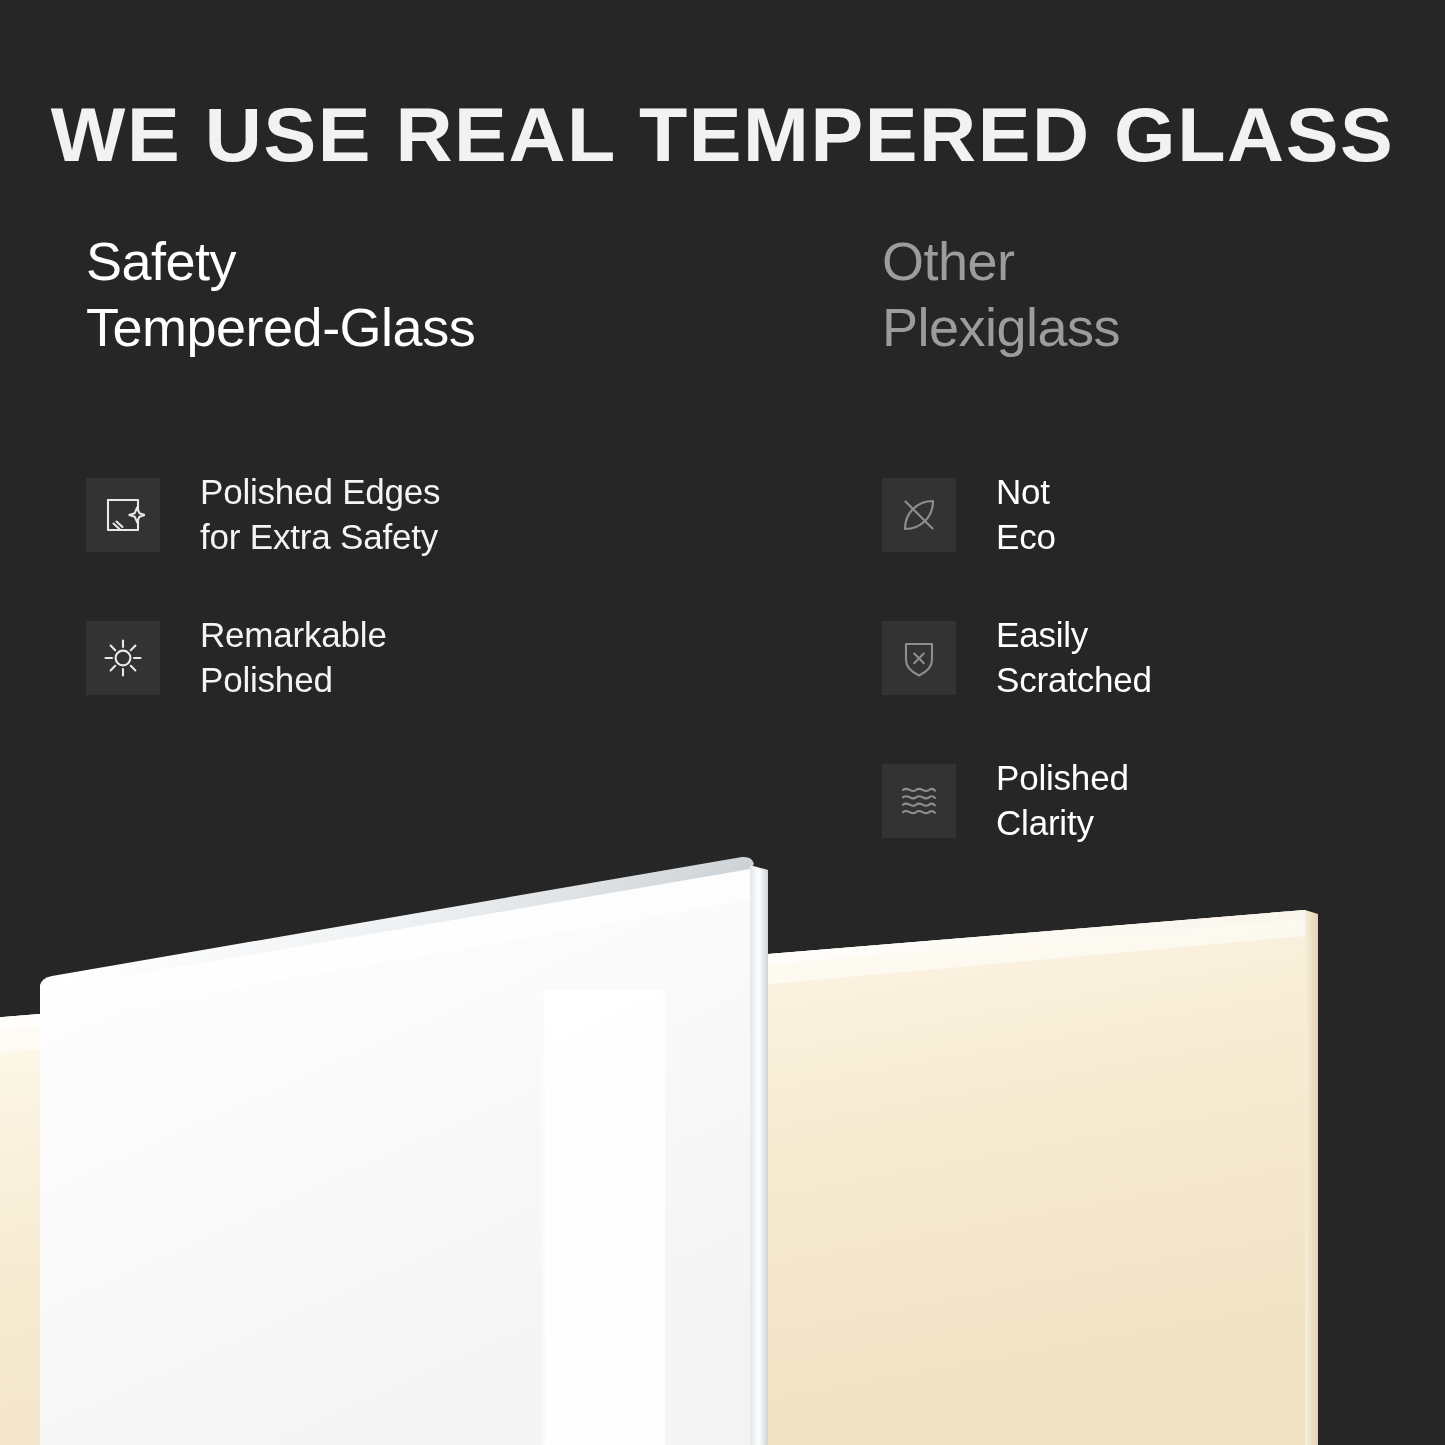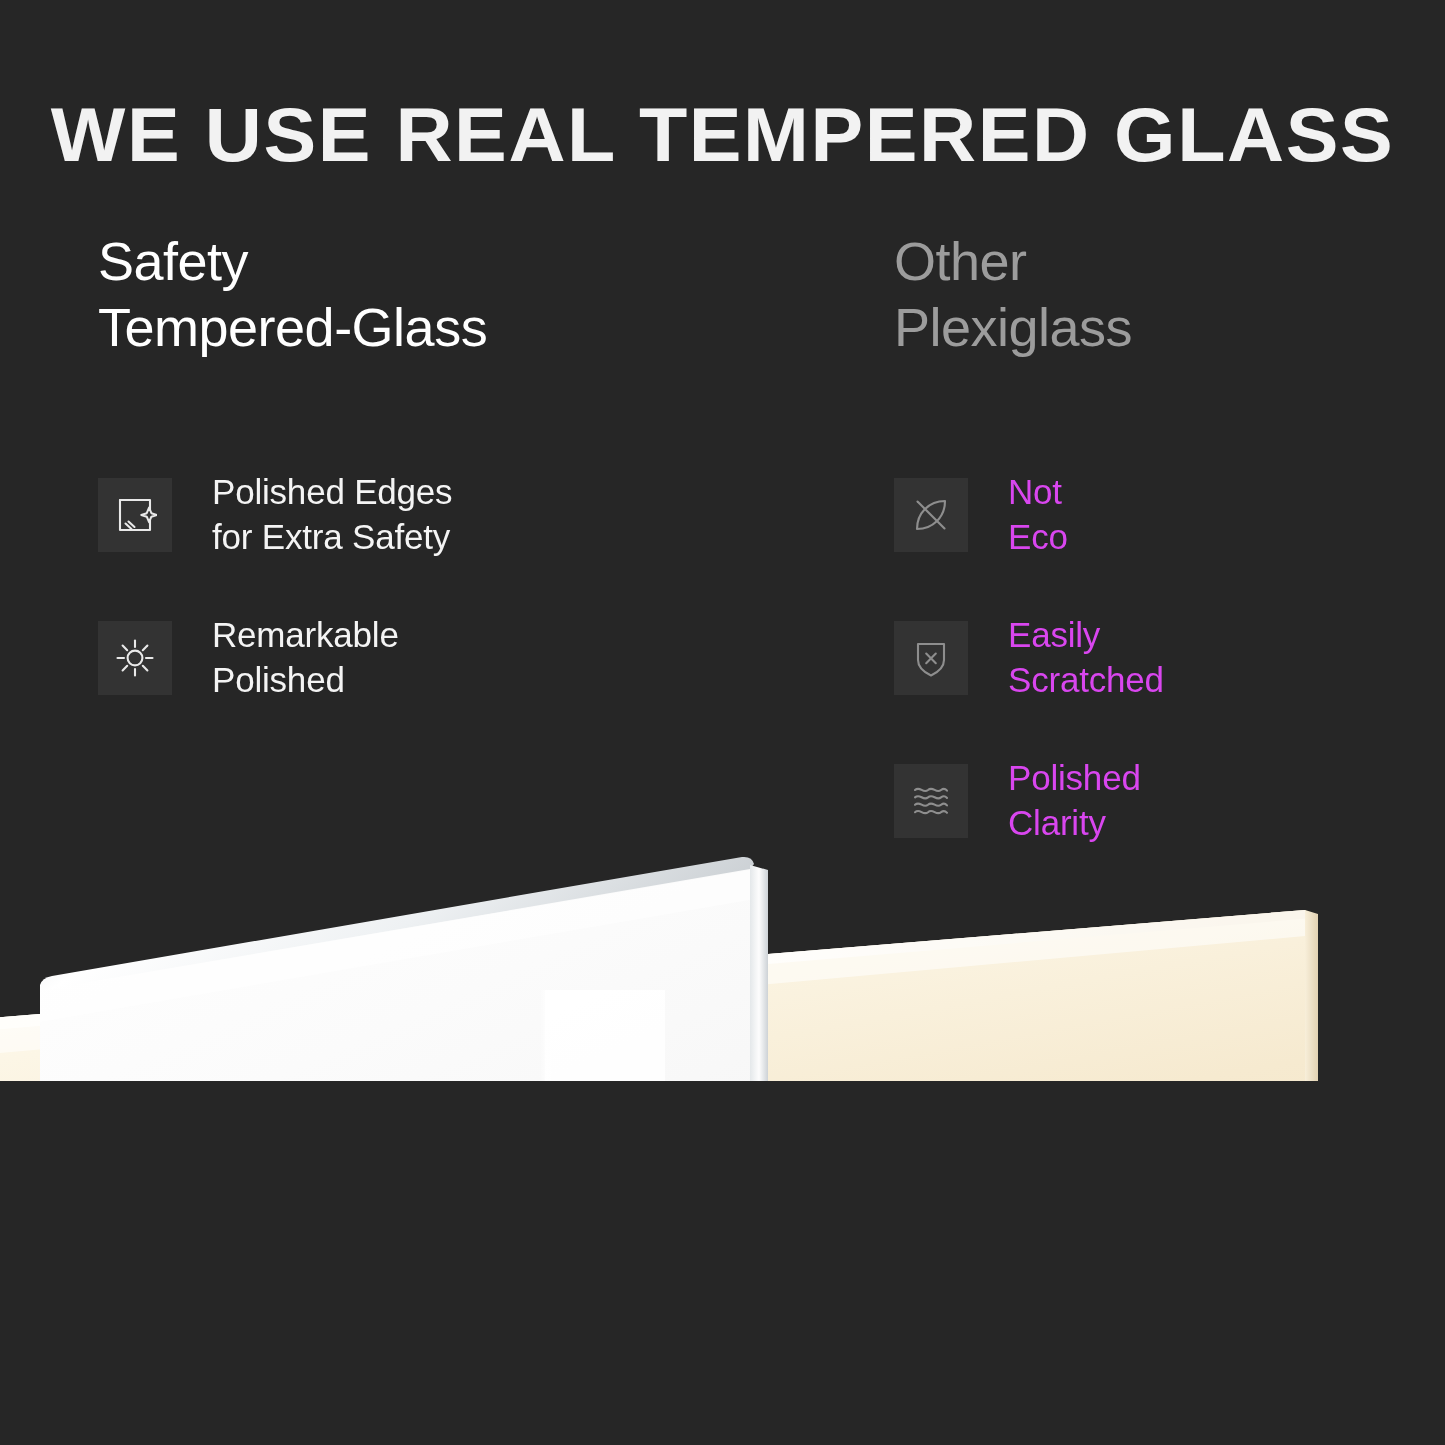--- a/index.html
+++ b/index.html
@@ -3,21 +3,21 @@
 <meta charset="utf-8">
 <style>
   html, body {
     margin: 0;
     padding: 0;
     background: #262626;
   }
   #page {
     position: relative;
     width: 1445px;
-    height: 1081px;
+    height: 1445px;
     background: #262626;
     overflow: hidden;
     font-family: "Liberation Sans", sans-serif;
   }
 
   
   #headline {
     position: absolute;
     left: 0;
     top: 38px;
@@ -39,21 +39,20 @@
     position: absolute;
     left: 0;
     top: 228px;
     width: 1445px;
     height: 600px;
   }
   .column {
     position: absolute;
     top: 0;
     width: 600px;
-    margin-left: 12px;
   }
   .column.left  { left: 86px; }
   .column.right { left: 882px; }
 
   .col-title {
     font-family: "Liberation Sans", sans-serif;
     font-weight: 400;
     font-size: 54px;
     line-height: 66px;
     letter-spacing: -0.5px;
@@ -92,21 +91,21 @@
     margin-left: 40px;
     font-family: "Liberation Sans", sans-serif;
     font-weight: 400;
     font-size: 35px;
     line-height: 45px;
     letter-spacing: -0.2px;
     white-space: pre-line;
     padding-top: 2px;
   }
   .column.left  .feature-text { color: #f4f4f4; }
-  .column.right .feature-text { color: #d946ef; }
+  .column.right .feature-text { color: #ffffff; }
 
   .column.left  .ico { stroke: #e9e9e9; }
   .column.right .ico { stroke: #8e8e8e; }
   .ico {
     fill: none;
     stroke-width: 2.1;
     stroke-linecap: round;
     stroke-linejoin: round;
   }
 

